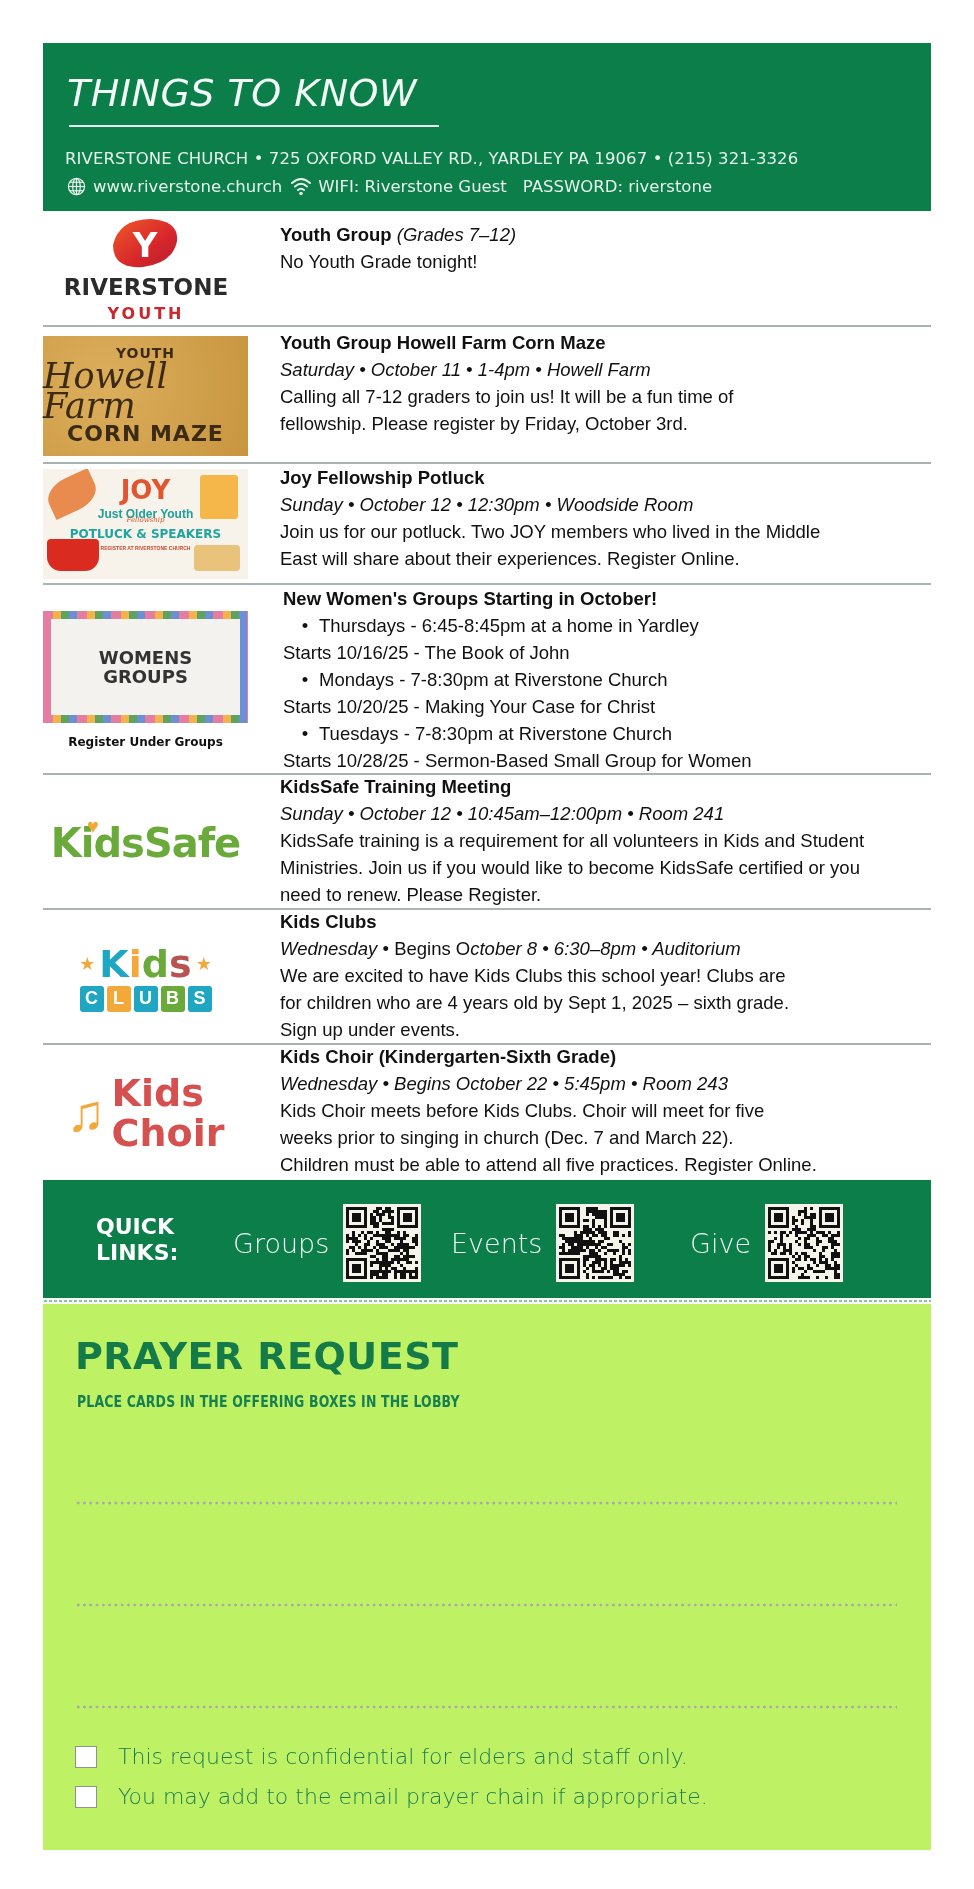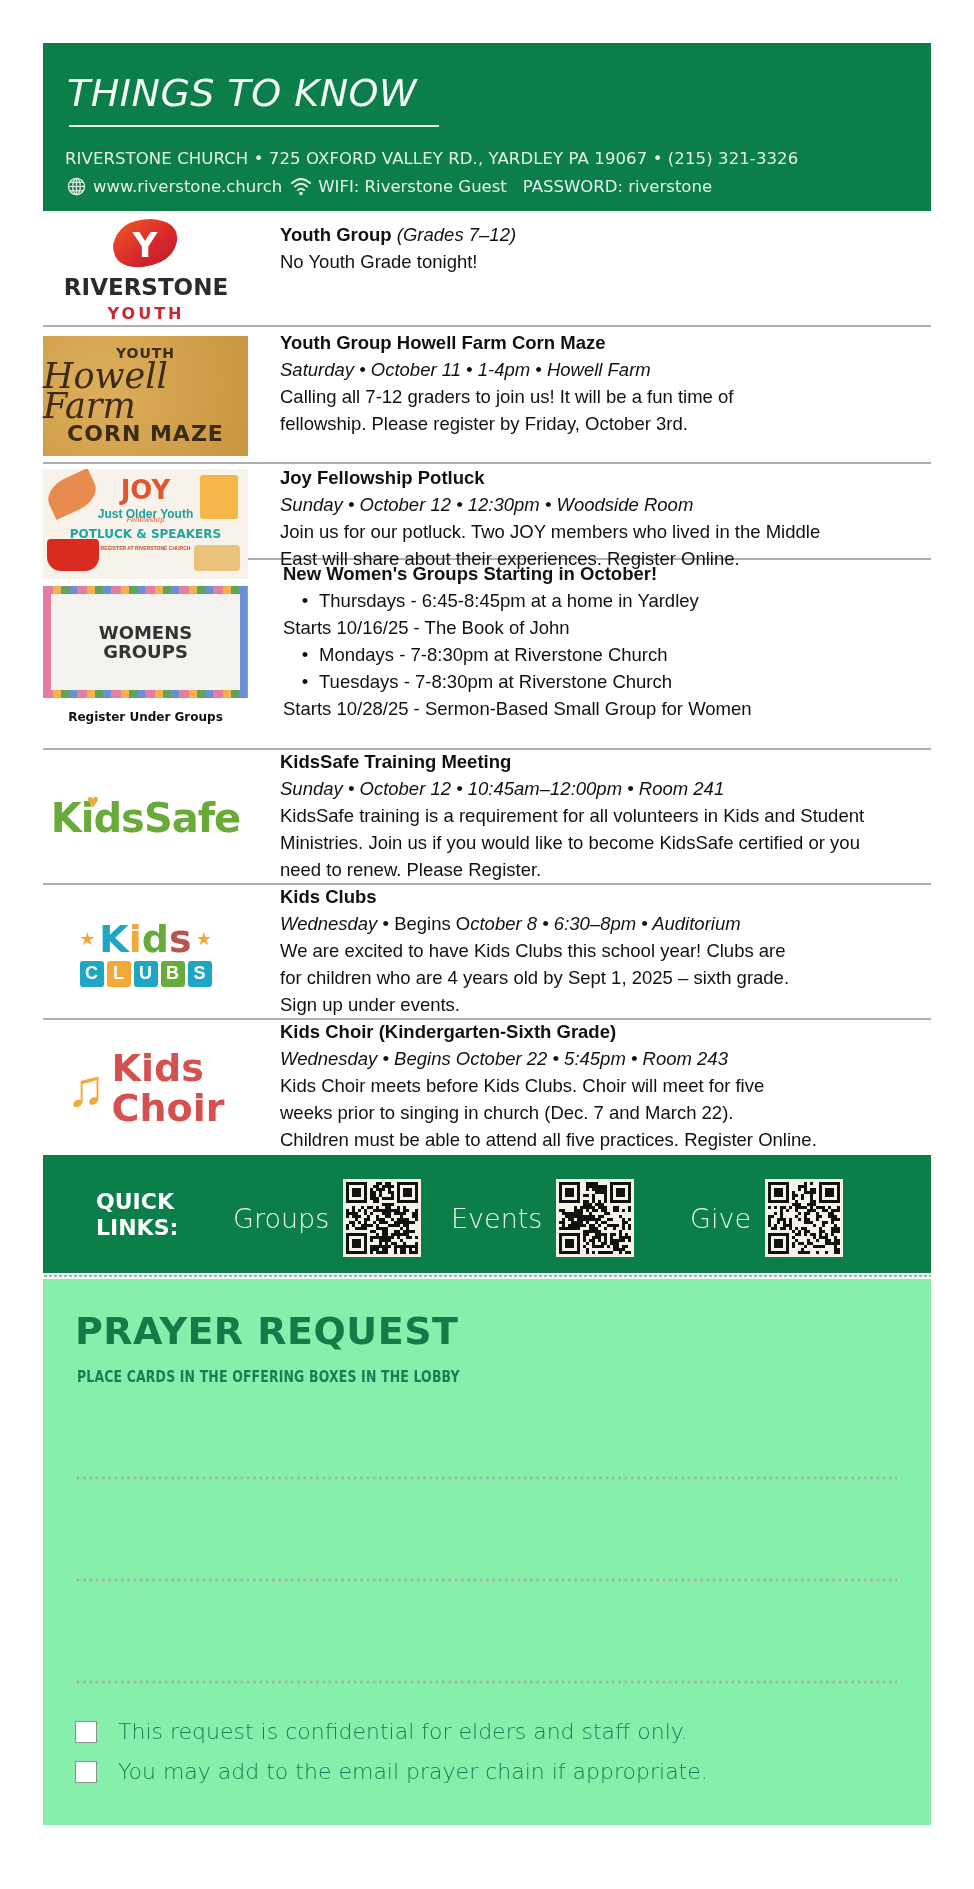--- a/index.html
+++ b/index.html
@@ -24,40 +24,40 @@
   
   .event { position: relative; border-bottom: 2px solid #a9b4b2; }
   .event.last { border-bottom: none; }
   .event .thumb { position: absolute; left: 0; top: 0; width: 205px; display: flex; align-items: center; justify-content: center; }
   .event .text { position: absolute; left: 237px; right: 0; font-size: 18.5px; line-height: 27px; color: #111; }
   .event .text .t { font-weight: bold; }
   .event .text .i { font-style: italic; }
 
   .e1 { height: 116px; }
   .e2 { height: 137px; }
-  .e3 { height: 96px; }
+  .e3 { height: 121px; }
   .e4 { height: 190px; }
   .e5 { height: 135px; }
   .e6 { height: 135px; }
   .e7 { height: 135px; }
 
   .bul { display: flex; padding-left: 8px; }
   .bul .dot { width: 28px; text-align: center; }
 
   
   .quick { background: #0b7e4a; height: 118px; position: relative; color: #f2fbf6; }
   .quick .ql-label { position: absolute; left: 53px; top: 34px; font-family: "DejaVu Sans", sans-serif; font-weight: bold;
     font-size: 22px; line-height: 26px; color: #ffffff; }
   .quick .ql-item { position: absolute; top: 24px; display: flex; align-items: center; }
   .quick .ql-item .lbl { font-family: "DejaVu Sans", sans-serif; font-size: 27px; font-weight: 300; color: #f0faf4; margin-right: 14px; }
   .quick .qr { width: 78px; height: 78px; background: #f6f4ea; padding: 3px; }
   .dotted-edge { height: 6px; background-image: radial-gradient(circle, #8bc3a3 1.3px, transparent 1.5px); background-size: 5px 6px; background-color: #f9faf8; }
 
   
-  .prayer { background: #86efac; height: 546px; position: relative; }
+  .prayer { background: #bef264; height: 546px; position: relative; }
   .prayer .ph { position: absolute; left: 32px; top: 30px; font-family: "DejaVu Sans", sans-serif; font-weight: bold; font-size: 38px;
     color: #137a48; letter-spacing: 0.5px; }
   .prayer .ps { position: absolute; left: 34px; top: 88px; font-family: "DejaVu Sans", sans-serif; font-weight: bold; font-size: 16px;
     color: #168052; transform: scaleX(0.78); transform-origin: left; letter-spacing: 0.2px; }
   .prayer .line { position: absolute; left: 32px; width: 822px; height: 4px;
     background-image: radial-gradient(circle, #a8aca9 1.4px, transparent 1.6px); background-size: 6.3px 4px; }
   .prayer .chk { position: absolute; left: 32px; display: flex; align-items: center; gap: 11px; }
   .prayer .chk .box { width: 22px; height: 22px; border: 1.5px solid #8f9390; background: #fff; margin-right: 10px; }
   .prayer .chk .lbl { font-family: "DejaVu Sans", sans-serif; font-size: 22px; color: #1c7c55; font-weight: 300; }
 </style>
@@ -173,20 +173,21 @@
       <div class="t">New Women's Groups Starting in October!</div>
       <div class="bul">
           <span class="dot">•</span>
           <span>Thursdays - 6:45-8:45pm at a home in Yardley</span>
         </div>
       <div>Starts 10/16/25 - The Book of John</div>
       <div class="bul">
           <span class="dot">•</span>
           <span>Mondays - 7-8:30pm at Riverstone Church</span>
         </div>
+      <div>Starts 10/20/25 - Making Your Case for Christ</div>
       <div class="bul">
           <span class="dot">•</span>
           <span>Tuesdays - 7-8:30pm at Riverstone Church</span>
         </div>
       <div>Starts 10/28/25 - Sermon-Based Small Group for Women</div>
     </div>
   </div>
 
   <div class="event e5">
     <div class="thumb" style="height:135px;">

